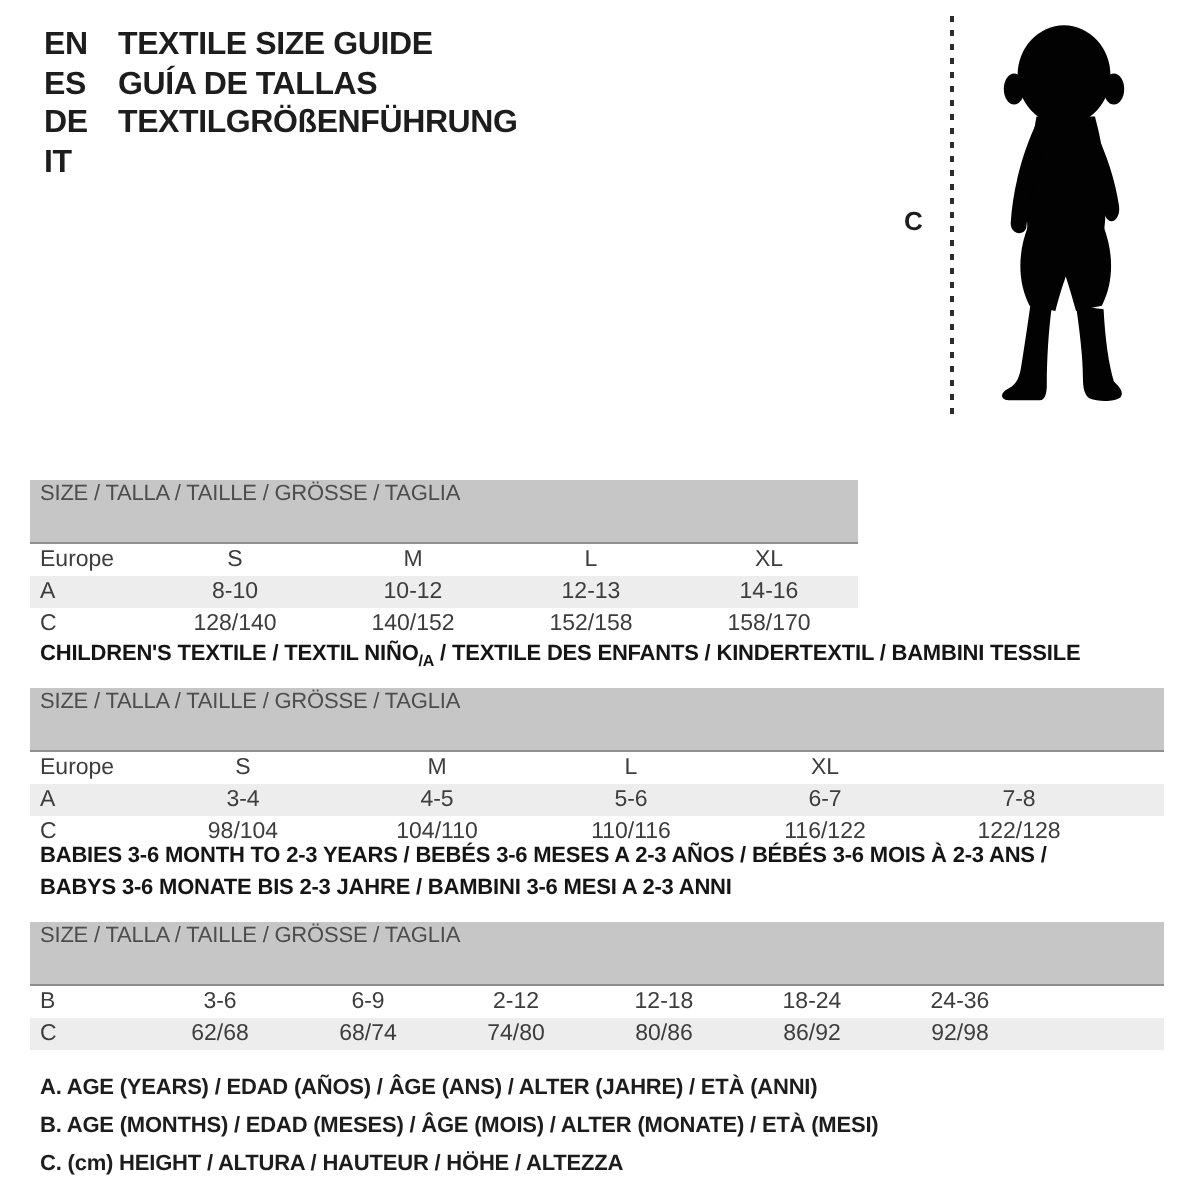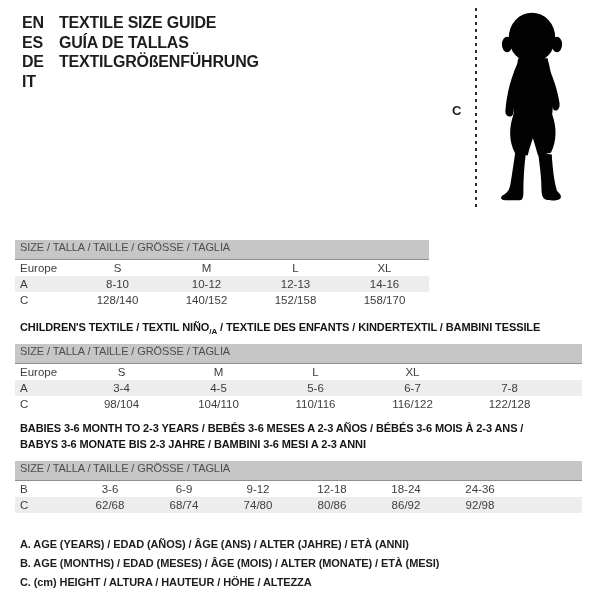--- a/index.html
+++ b/index.html
@@ -15,21 +15,21 @@
   #figure-c-label{position:absolute;left:452px;top:103px;font-size:13px;font-weight:bold;}
   #measure-line{position:absolute;left:475px;top:8px;width:2px;height:203px;
     background:repeating-linear-gradient(to bottom,#2d2d2d 0 3px,transparent 3px 7px);}
   #baby-svg{position:absolute;left:489px;top:10px;}
   
   .sec-heading{position:absolute;left:20px;font-size:11px;font-weight:bold;color:#151515;
     letter-spacing:-0.1px;line-height:16px;white-space:nowrap;}
   .sec-heading sub{font-size:8px;}
   
   .tbl{position:absolute;left:15px;font-size:11.5px;color:#3d3d3d;}
-  .size-bar{box-sizing:border-box;height:20px;line-height:15px;background:#c6c6c6;color:#4d4d4d;
+  .size-bar{box-sizing:border-box;height:32px;line-height:15px;background:#c6c6c6;color:#4d4d4d;
     padding-left:5px;font-size:11px;border-bottom:1px solid #8f8f8f;letter-spacing:-0.1px;}
   .trow{display:grid;height:16px;line-height:16px;}
   .trow.alt{background:#ededed;}
   .tbl-junior{width:414px;}
   .tbl-junior .trow{grid-template-columns:58px repeat(4,1fr);}
   .tbl-children{width:567px;}
   .tbl-children .trow{grid-template-columns:58px repeat(5,97px) 1fr;}
   .tbl-babies{width:567px;}
   .tbl-babies .trow{grid-template-columns:58px repeat(6,74px) 1fr;}
   .cell{text-align:center;overflow:hidden;}
@@ -146,21 +146,21 @@
     <div>BABIES 3-6 MONTH TO 2-3 YEARS / BEBÉS 3-6 MESES A 2-3 AÑOS / BÉBÉS 3-6 MOIS À 2-3 ANS /</div>
     <div>BABYS 3-6 MONATE BIS 2-3 JAHRE / BAMBINI 3-6 MESI A 2-3 ANNI</div>
   </div>
   <div class="tbl tbl-babies" id="table-babies">
     <div class="size-bar">SIZE / TALLA / TAILLE / GRÖSSE / TAGLIA</div>
     <div class="rows">
         <div class="trow">
           <span class="cell lbl">B</span>
           <span class="cell">3-6</span>
           <span class="cell">6-9</span>
-          <span class="cell">9-12</span>
+          <span class="cell">2-12</span>
           <span class="cell">12-18</span>
           <span class="cell">18-24</span>
           <span class="cell">24-36</span>
         </div>
         <div class="trow alt">
           <span class="cell lbl">C</span>
           <span class="cell">62/68</span>
           <span class="cell">68/74</span>
           <span class="cell">74/80</span>
           <span class="cell">80/86</span>

